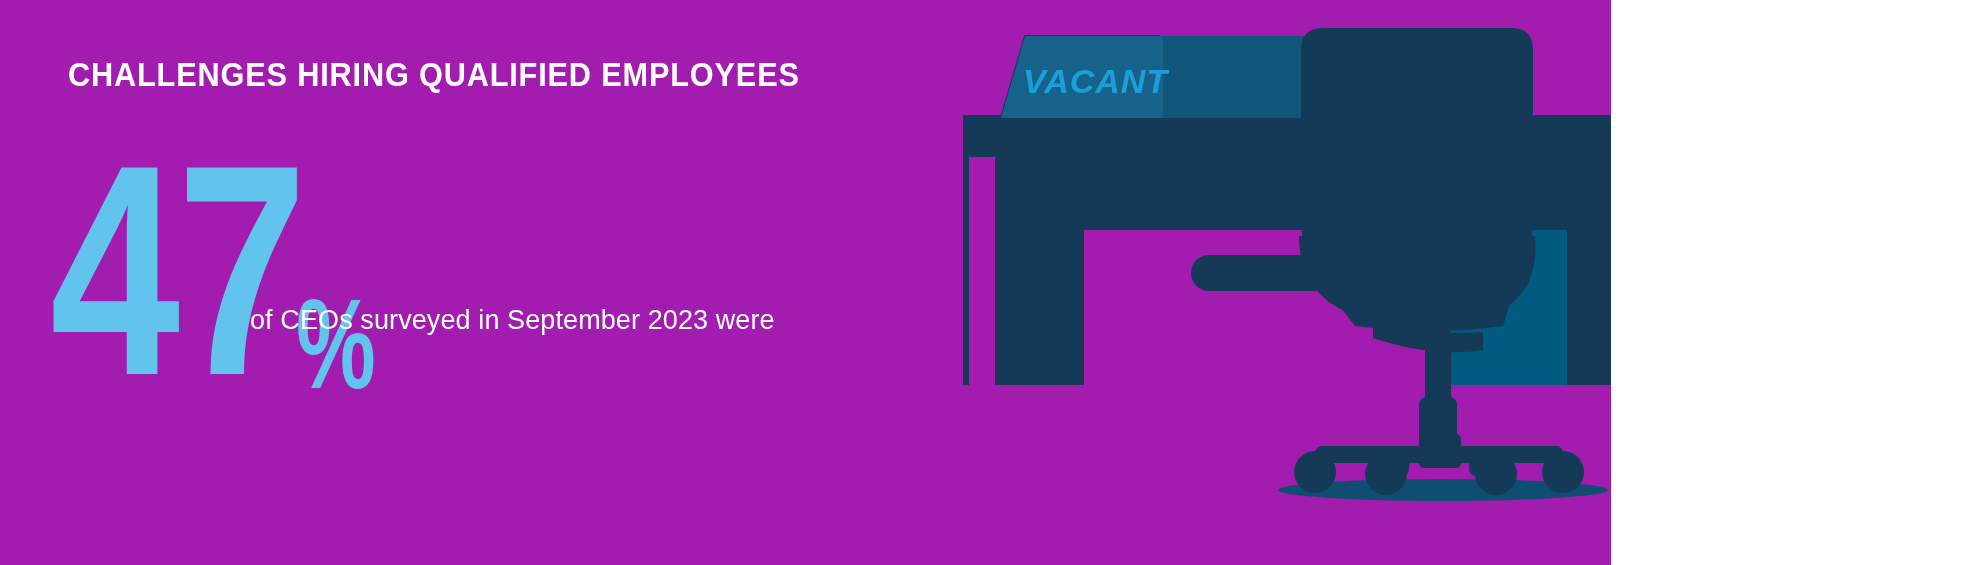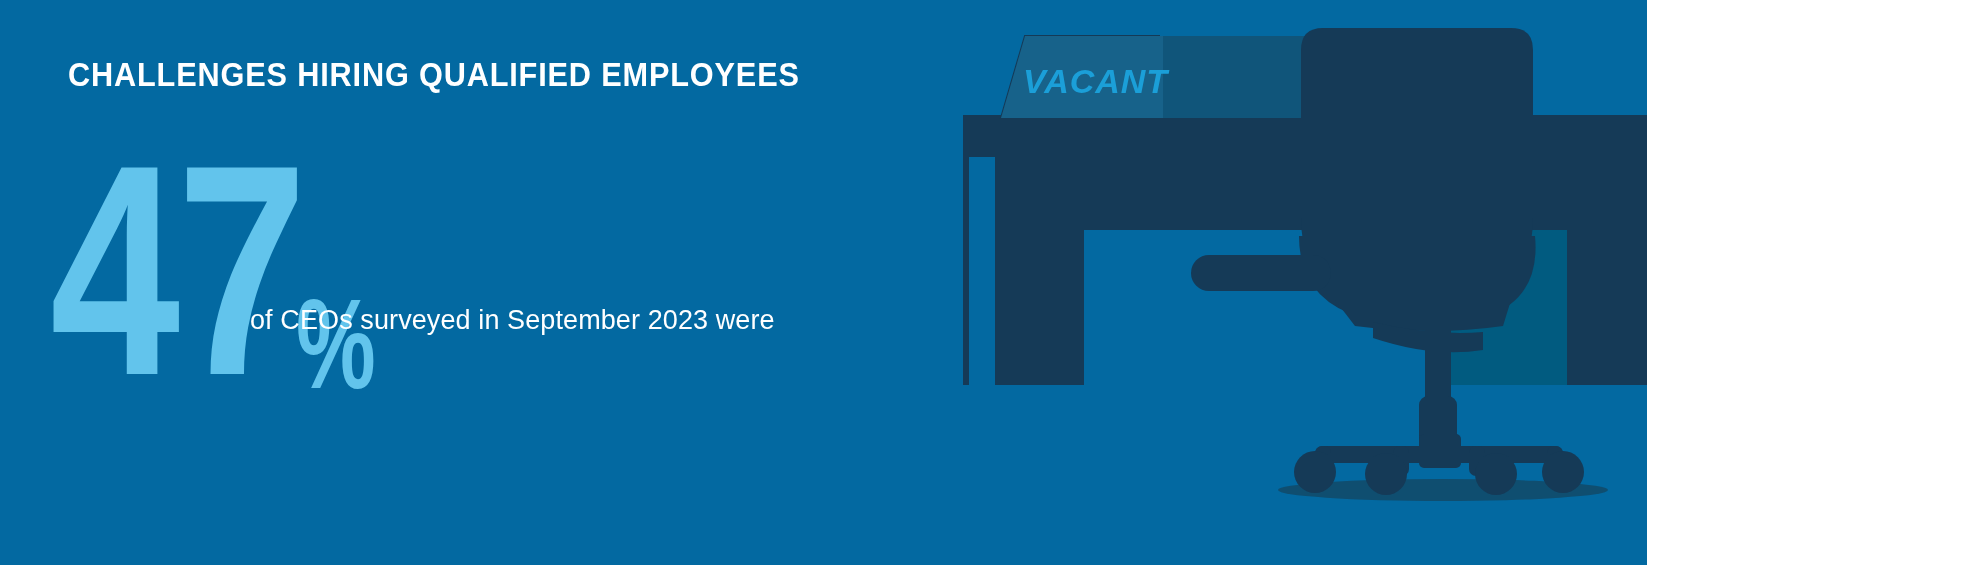--- a/index.html
+++ b/index.html
@@ -6,23 +6,22 @@
     margin: 0;
     padding: 0;
     background: #ffffff;
   }
 
   #infographic {
     position: relative;
     width: 1611px;
     height: 565px;
     overflow: hidden;
-    background: #0369a1;
-    font-family: "Liberation Sans", sans-serif;
-    padding-left: 36px;
+    background: #a21caf;
+    font-family: "Liberation Sans", sans-serif;
   }
 
   
 
   .headline {
     position: absolute;
     left: 68px;
     top: 58px;
     color: #ffffff;
     font-family: "Liberation Sans", sans-serif;

